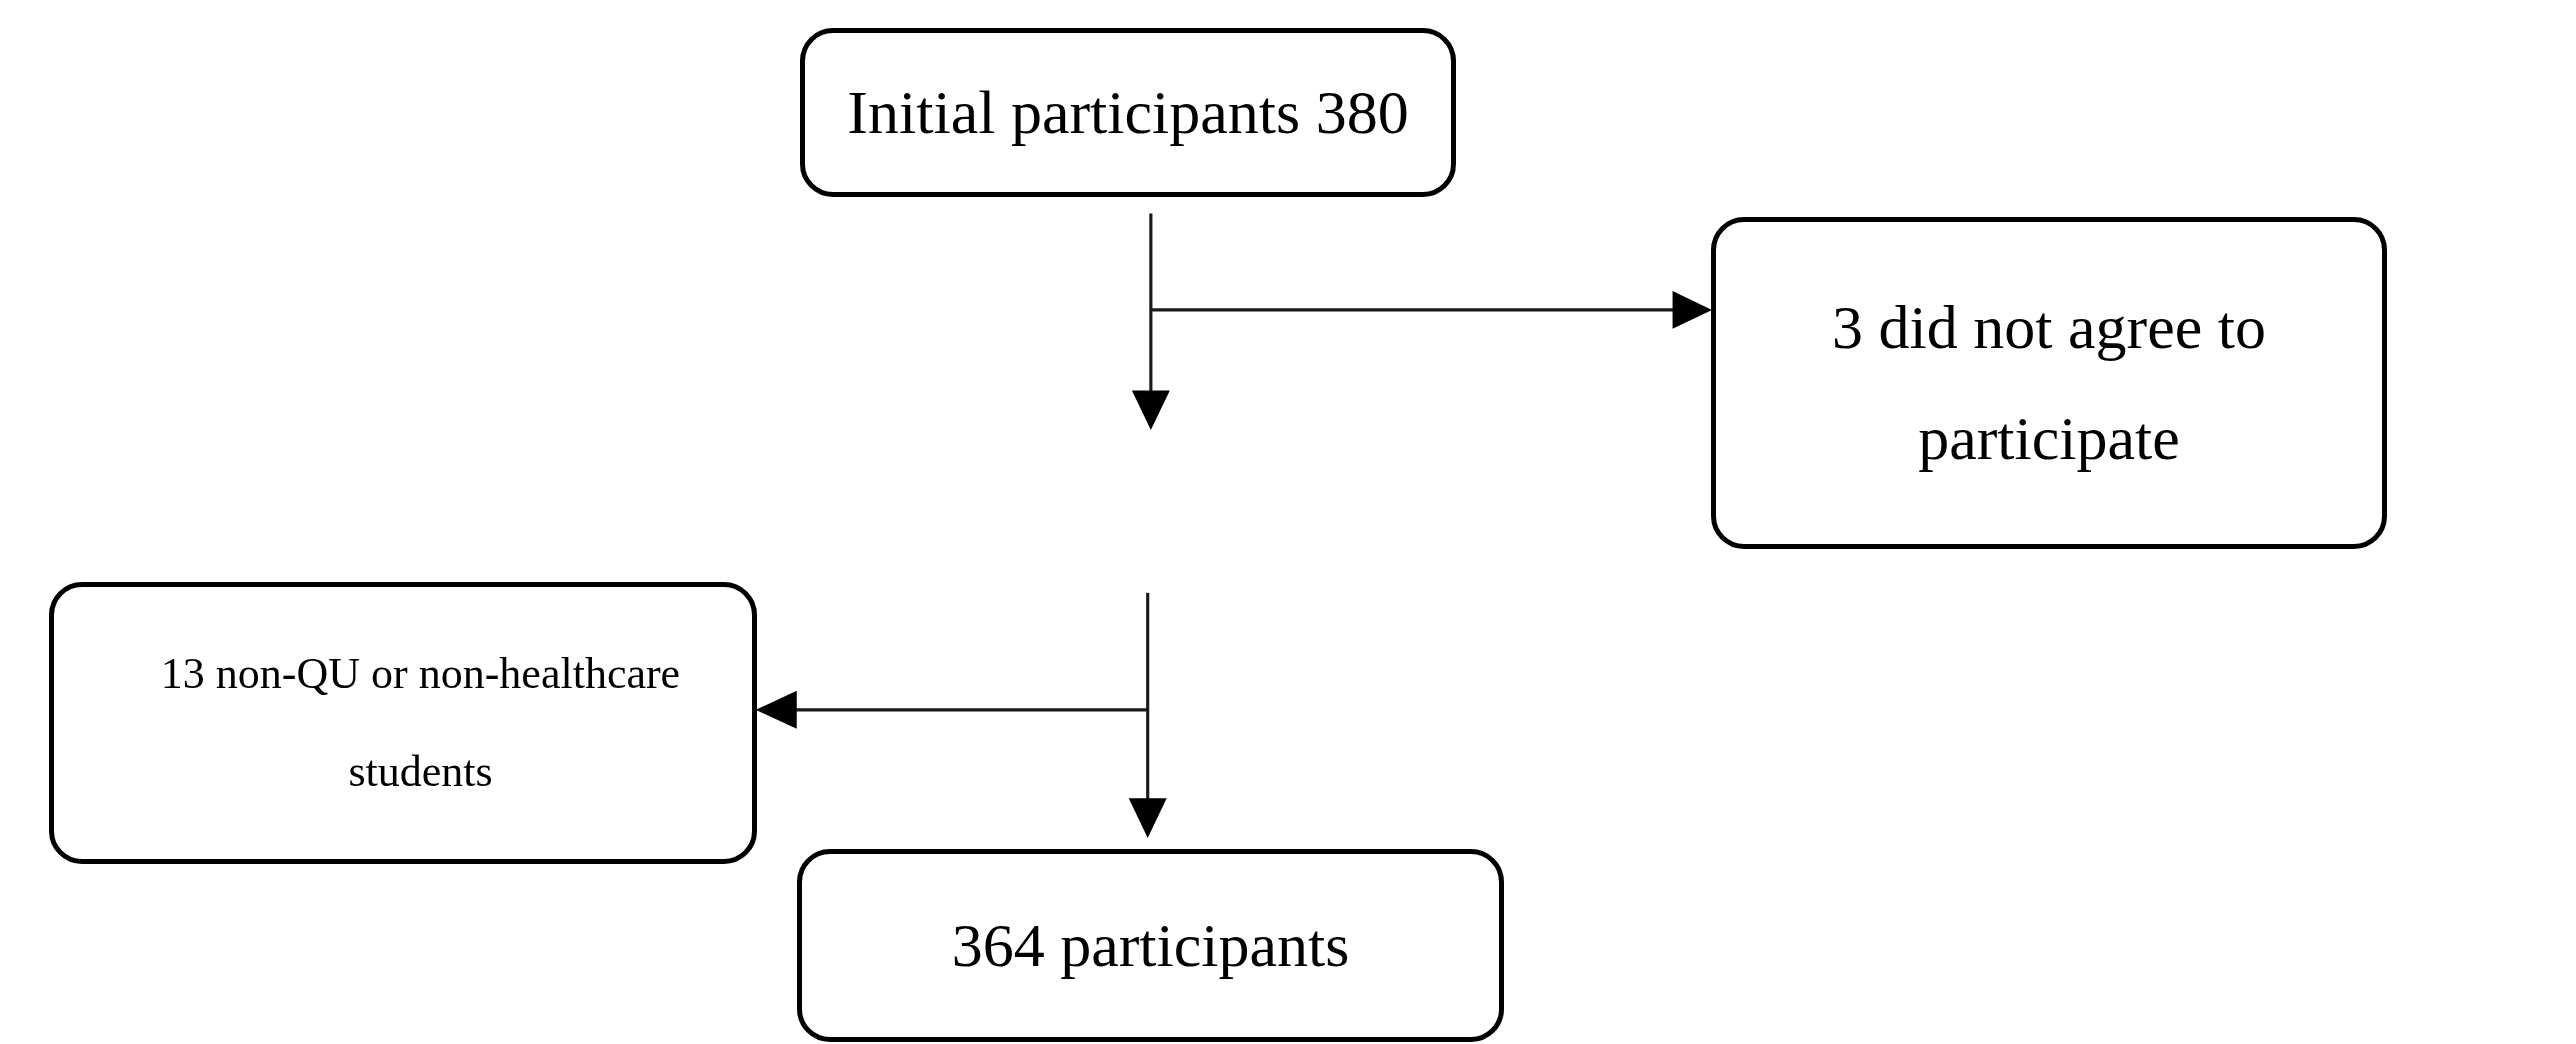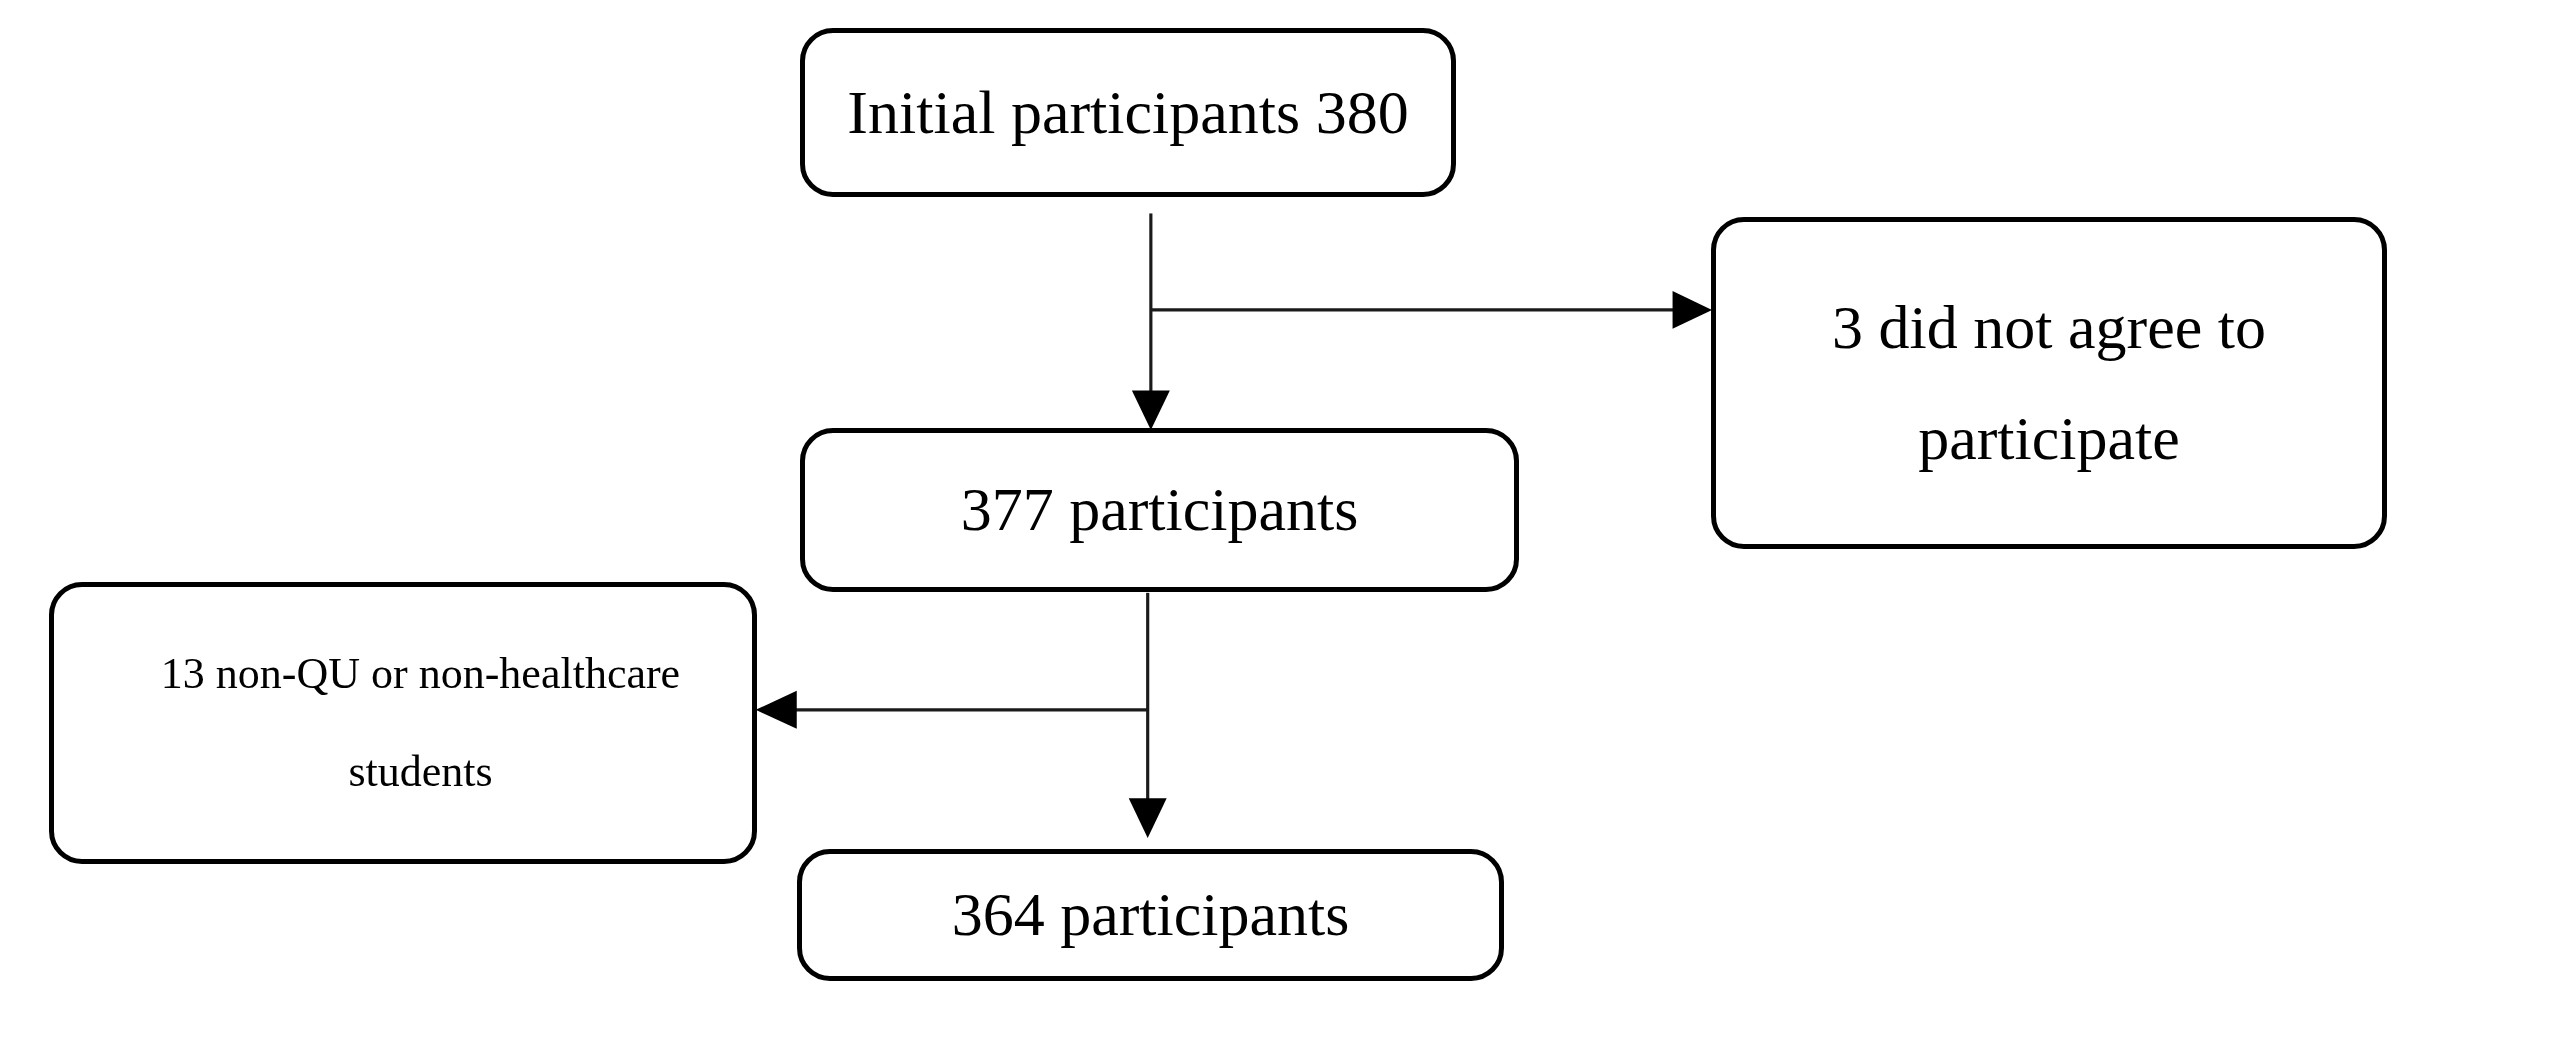--- a/index.html
+++ b/index.html
@@ -35,21 +35,21 @@
     align-items: center;
     justify-content: center;
     text-align: center;
     line-height: 1.15;
   }
   .box-lg { font-size: 62px; }
   .box-sm { font-size: 44px; }
 
   #node-initial   { left: 800px; top: 28px;   width: 656px;  height: 169px; }
   #node-377       { left: 800px; top: 428px;  width: 719px;  height: 164px; }
-  #node-364       { left: 797px; top: 849px; width: 707px;  height: 132px; }
+  #node-364       { left: 797px; top: 849px; width: 707px;  height: 193px; }
   #node-no-agree  { left: 1711px; top: 217px;  width: 676px; height: 332px; row-gap: 40px; }
   #node-non-qu    { left: 49px;   top: 582px;  width: 708px;  height: 282px; row-gap: 47px; padding-left: 35px; }
 
   .box span { display: block; }
 </style>
 </head>
 <body>
 
 <div id="canvas">
 
@@ -78,23 +78,20 @@
 
   <div id="node-initial" class="box box-lg">
     <span>Initial participants 380</span>
   </div>
 
   <div id="node-no-agree" class="box box-lg">
     <span>3 did not agree to</span>
     <span>participate</span>
   </div>
 
-  <div id="node-377" class="box box-lg">
-    <span>377 participants</span>
-  </div>
 
   <div id="node-non-qu" class="box box-sm">
     <span>13 non-QU or non-healthcare</span>
     <span>students</span>
   </div>
 
   <div id="node-364" class="box box-lg">
     <span>364 participants</span>
   </div>
 

